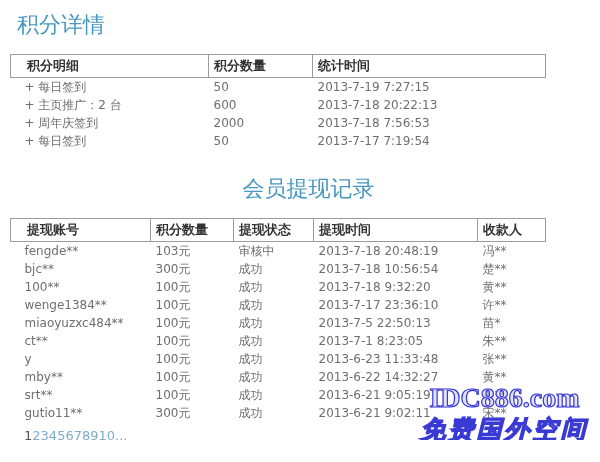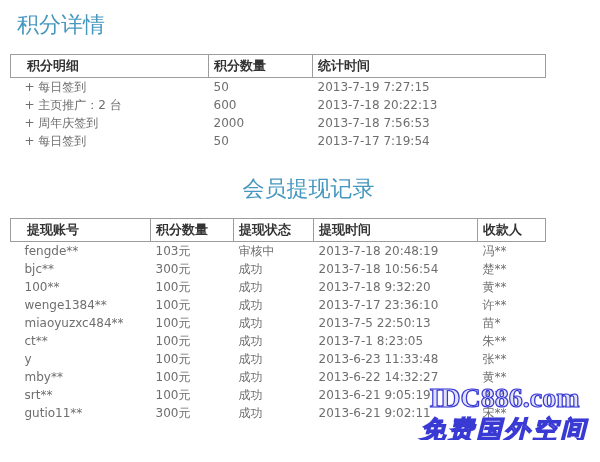--- a/index.html
+++ b/index.html
@@ -216,19 +216,22 @@
       <tr>
         <td class="first">gutio11**</td>
         <td>300元</td>
         <td>成功</td>
         <td>2013-6-21 9:02:11</td>
         <td>宋**</td>
       </tr>
     </tbody>
   </table>
 
+  <div class="pagination">
+    <span class="current">1</span><a>2</a><a>3</a><a>4</a><a>5</a><a>6</a><a>7</a><a>8</a><a>9</a><a>10</a><a>...</a>
+  </div>
 
   <div class="watermark">
     <div class="wm-line1">IDC886.com</div>
     <div class="wm-line2">免费国外空间</div>
   </div>
 
 </div>
 
 </body></html>

